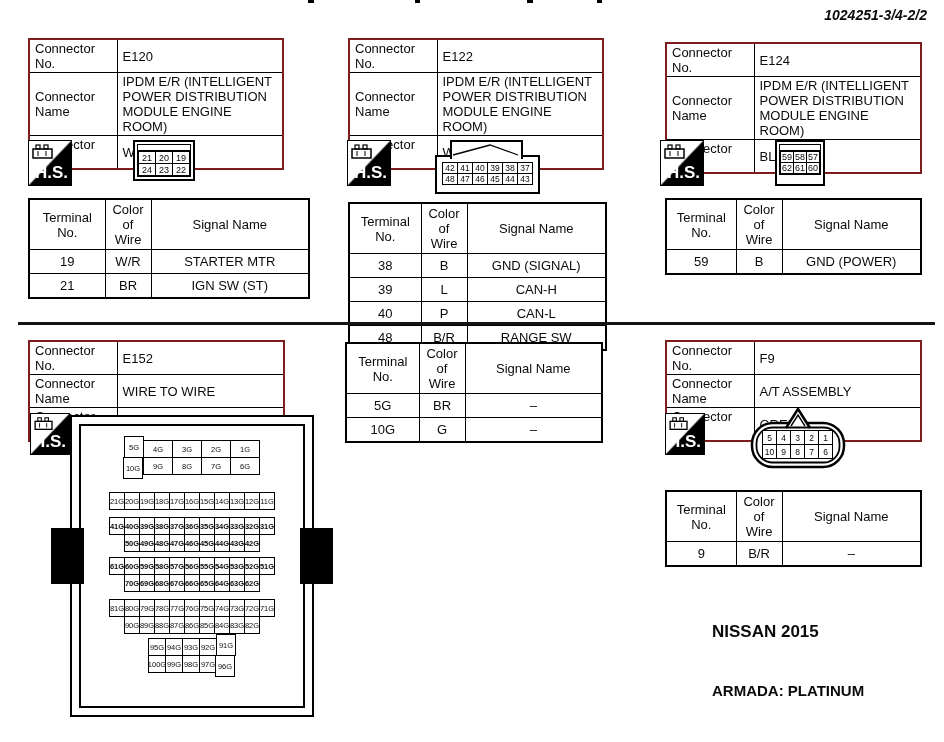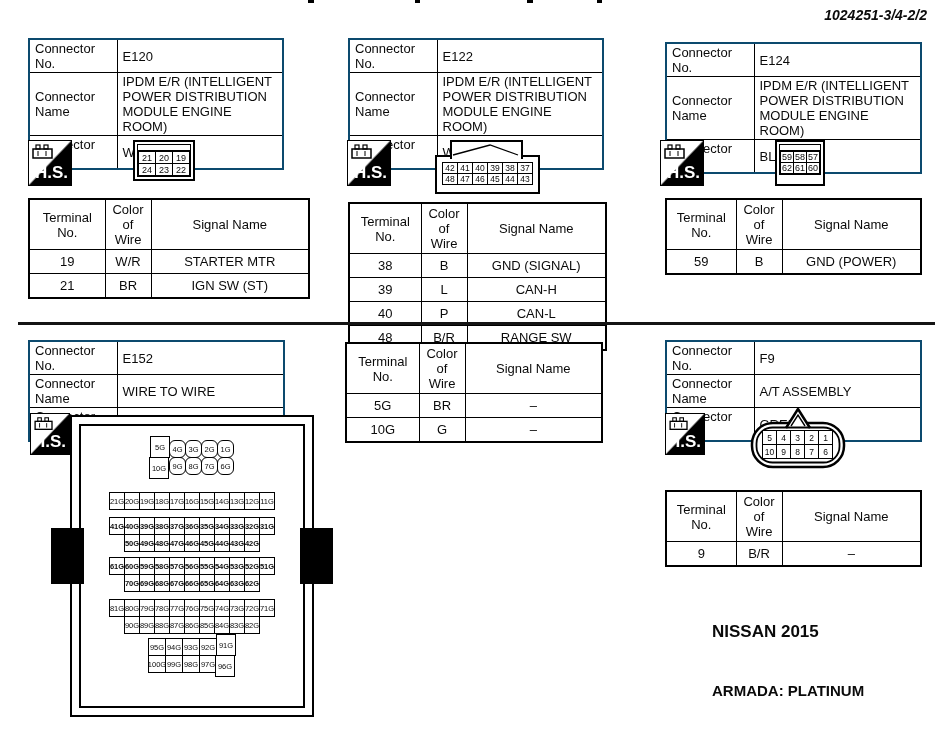--- a/index.html
+++ b/index.html
@@ -6,21 +6,21 @@
   #page{position:relative;width:944px;height:742px;background:#fff;color:#0a0a0a;
         font-family:"Liberation Sans","DejaVu Sans",sans-serif;overflow:hidden;}
   .abs{position:absolute;}
 
   
   .hdr-code{position:absolute;top:7px;right:17px;font-size:14px;font-weight:bold;letter-spacing:0px;font-style:italic;}
   .crop-mark{position:absolute;top:0;height:3px;background:#000;}
 
   
   table{border-collapse:collapse;}
-  .itable{border:2px solid #0c4a6e;font-size:13px;table-layout:fixed;background:#fff;padding-left:46px;}
+  .itable{border:2px solid #7f1d1d;font-size:13px;table-layout:fixed;background:#fff;padding-left:46px;}
   .itable td{border:1px solid #000;padding:1px 5px;vertical-align:middle;line-height:15px;}
 
   
   .tterm{border:2px solid #000;font-size:13px;text-align:center;table-layout:fixed;background:#fff;}
   .tterm th{border:1px solid #000;font-weight:normal;line-height:15px;padding:2px;}
   .tterm td{border:1px solid #000;height:23px;padding:0 2px;}
 
   
   .hs{position:absolute;width:42px;height:44px;border:1px solid #000;
       background:linear-gradient(to bottom right,#fff 48.5%,#000 51.5%);}
@@ -53,21 +53,21 @@
   .e152{position:absolute;left:70px;top:415px;width:240px;height:298px;border:2px solid #000;background:#fff;}
   .e152-inner{position:absolute;left:7px;top:7px;right:7px;bottom:7px;border:2px solid #000;
               display:flex;flex-direction:column;align-items:center;padding-top:10px;box-sizing:border-box;}
   .latch{position:absolute;width:33px;height:56px;background:#000;top:111px;z-index:3;}
   .latch-l{left:-21px;} .latch-r{right:-21px;}
   .row152{display:flex;justify-content:center;}
   .row152 + .row152{margin-top:-1px;}
   .c152{box-sizing:border-box;width:16px;height:18px;border:1px solid #000;background:#fff;margin-left:-1px;
         display:flex;align-items:center;justify-content:center;font-size:7.5px;white-space:nowrap;overflow:hidden;}
   .c152:first-child{margin-left:0;}
-  .ca{width:17px;border-radius:6px;} .cf{width:18px;}
+  .ca{width:30px;} .cf{width:18px;}
   .tallcol{display:flex;flex-direction:column;position:relative;z-index:2;}
   .tallcol .c152{width:20px;height:22px;}
   .tallcol .c152 + .c152{margin-top:-1px;}
   .grpA{display:flex;align-items:center;}
   .grpA .tallcol{margin-right:-1px;}
   .grpF{display:flex;align-items:center;}
   .grpF .tallcol{margin-left:-1px;}
 
   
   .f9-grid{position:absolute;left:16px;top:26px;z-index:2;}

